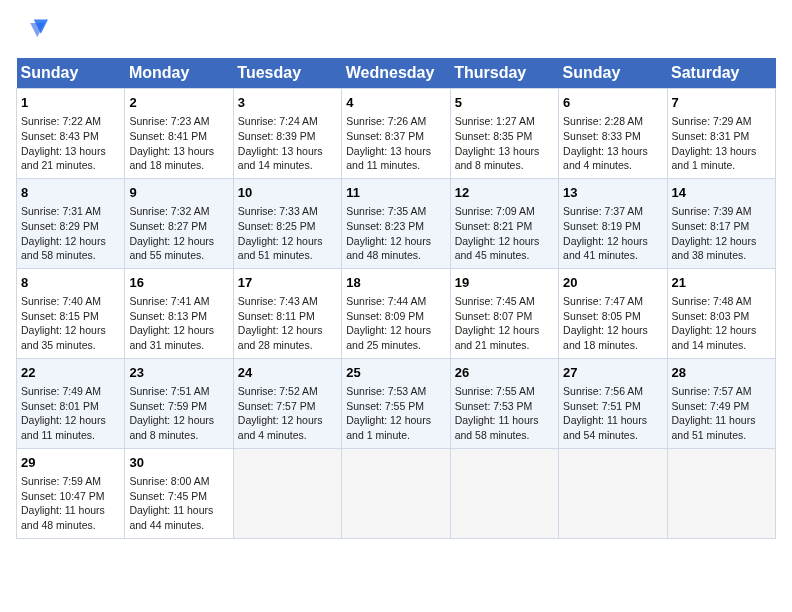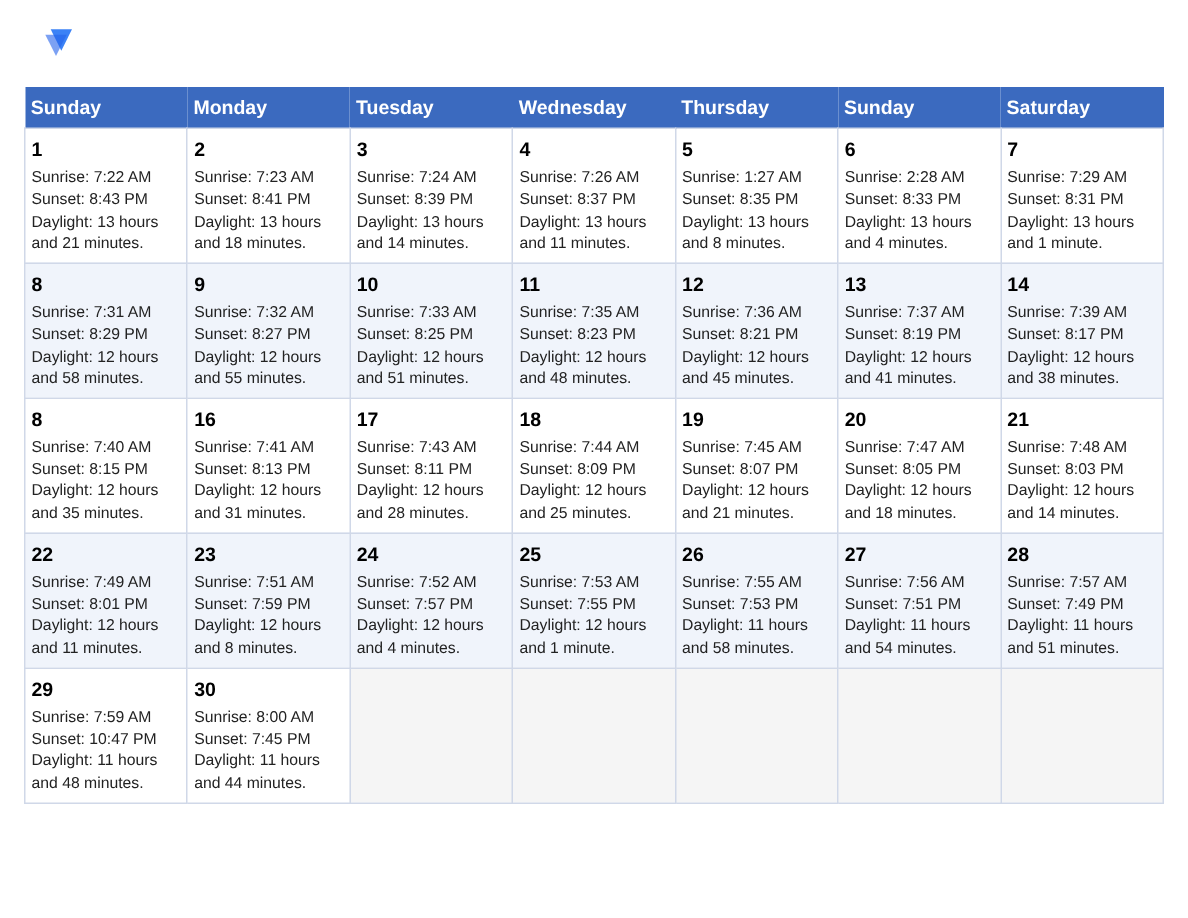--- a/index.html
+++ b/index.html
@@ -49,21 +49,21 @@
     table {
       width: 100%;
       border-collapse: collapse;
       font-size: 11px;
     }
     thead th {
       background-color: #3b6abf;
       color: #fff;
       padding: 6px 4px;
       text-align: left;
-      font-size: 13px;
+      font-size: 16px;
       font-weight: bold;
     }
     tbody tr {
       vertical-align: top;
     }
     tbody tr:nth-child(odd) {
       background-color: #ffffff;
     }
     tbody tr:nth-child(even) {
       background-color: #f0f4fb;
@@ -196,21 +196,21 @@
         </td>
         <td>
           <span class="day-num">11</span>
           <div class="day-info">Sunrise: 7:35 AM</div>
           <div class="day-info">Sunset: 8:23 PM</div>
           <div class="day-info">Daylight: 12 hours</div>
           <div class="day-info">and 48 minutes.</div>
         </td>
         <td>
           <span class="day-num">12</span>
-          <div class="day-info">Sunrise: 7:36 AM</div>
+          <div class="day-info">Sunrise: 7:09 AM</div>
           <div class="day-info">Sunset: 8:21 PM</div>
           <div class="day-info">Daylight: 12 hours</div>
           <div class="day-info">and 45 minutes.</div>
         </td>
         <td>
           <span class="day-num">13</span>
           <div class="day-info">Sunrise: 7:37 AM</div>
           <div class="day-info">Sunset: 8:19 PM</div>
           <div class="day-info">Daylight: 12 hours</div>
           <div class="day-info">and 41 minutes.</div>

